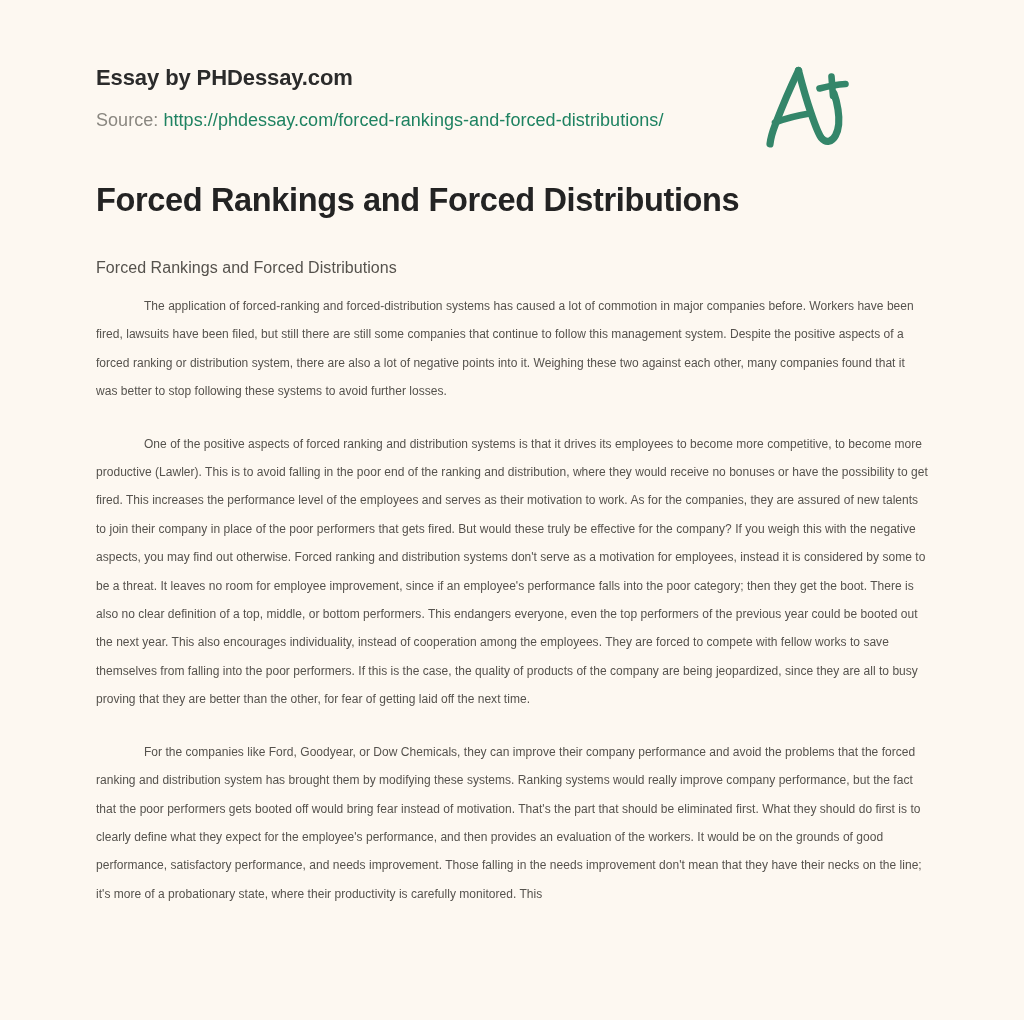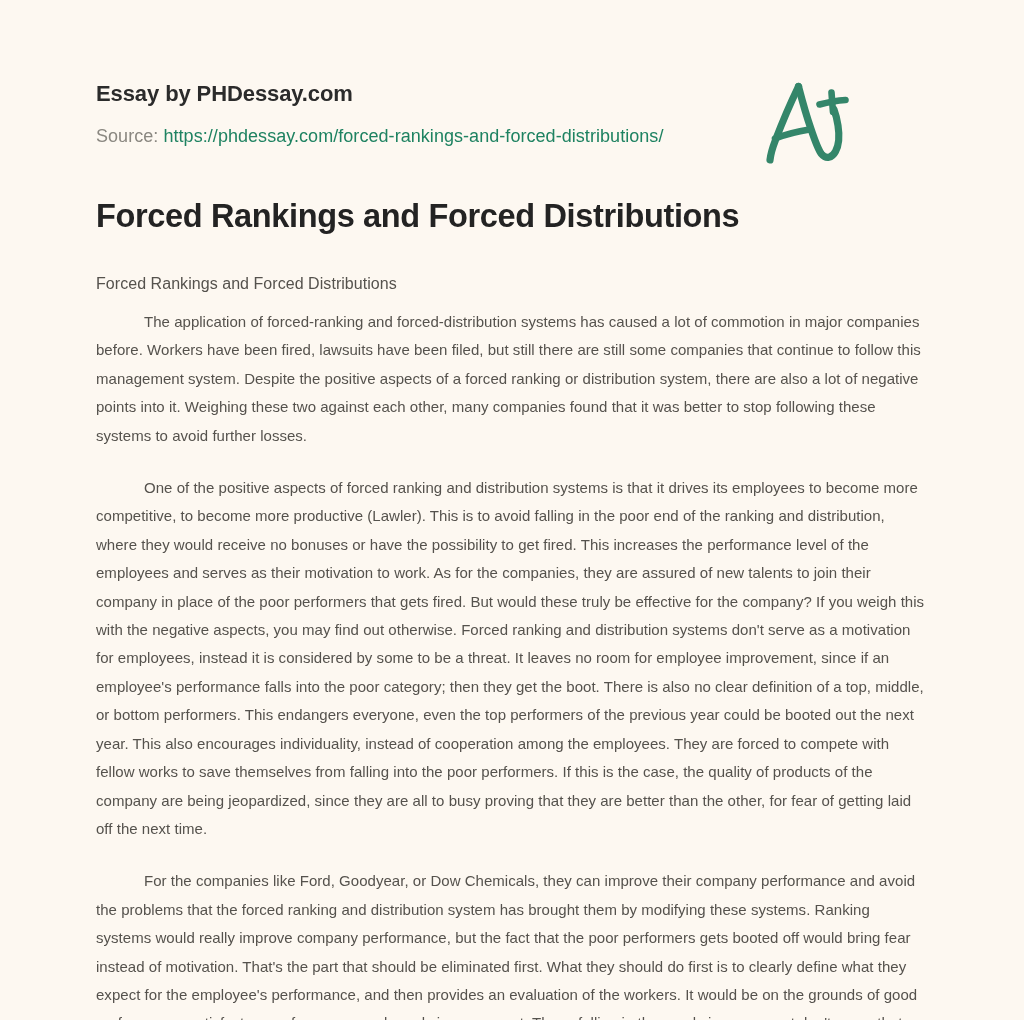--- a/index.html
+++ b/index.html
@@ -14,21 +14,21 @@
     background: #fdf8f1;
     font-family: "Liberation Sans", sans-serif;
     -webkit-font-smoothing: antialiased;
   }
 
   .page {
     position: relative;
     width: 1024px;
     height: 1020px;
     box-sizing: border-box;
-    padding: 16px 96px;
+    padding: 0 96px;
     background: #fdf8f1;
   }
 
   
   .header {
     position: relative;
     padding-top: 64px;
     height: 116px;
     box-sizing: border-box;
   }
@@ -95,21 +95,21 @@
     color: #55524d;
     letter-spacing: 0.05px;
   }
 
   .body-copy {
     margin-top: 12px;
   }
 
   .body-copy p {
     margin: 0 0 24px 0;
-    font-size: 15px;
+    font-size: 12px;
     line-height: 28.4px;
     color: #55524d;
     text-indent: 48px;
     text-align: left;
     letter-spacing: 0.03px;
     max-width: 836px;
   }
   .body-copy p:last-child {
     margin-bottom: 0;
   }

